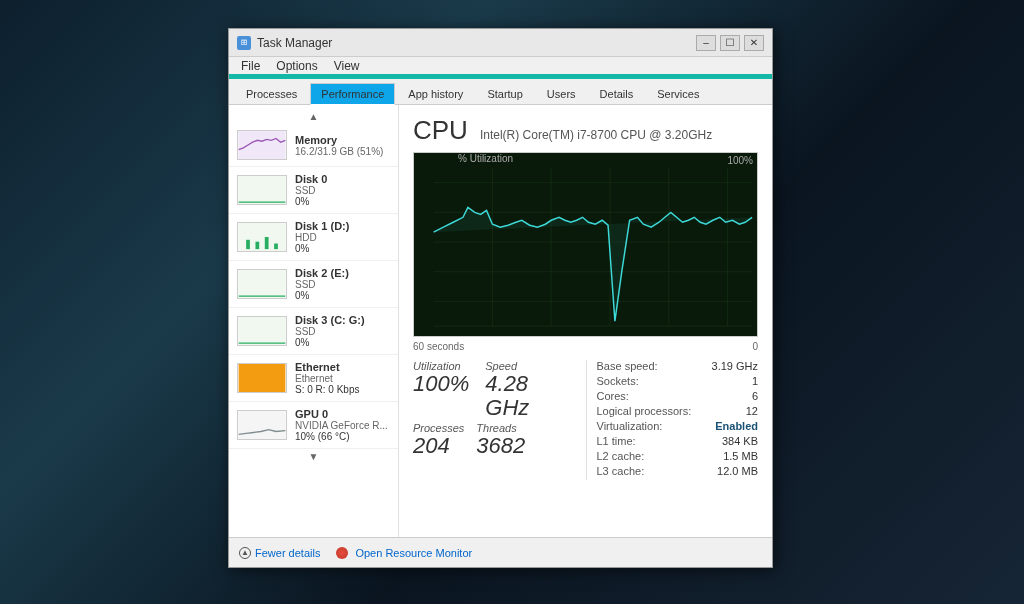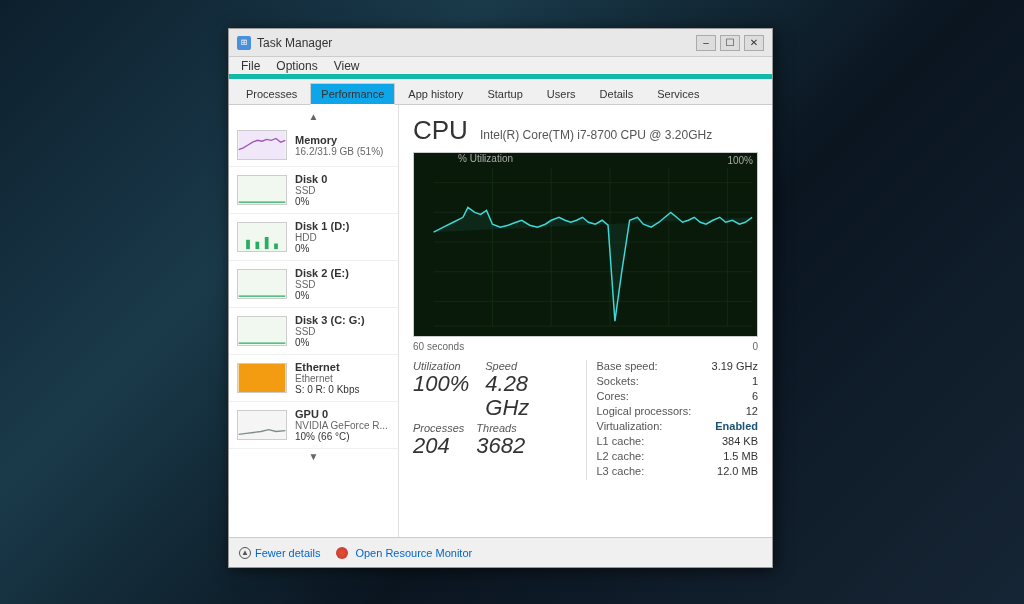--- a/index.html
+++ b/index.html
@@ -541,21 +541,21 @@
           </div>
           <div class="stat-row">
             <span class="stat-label">Logical processors:</span>
             <span class="stat-value">12</span>
           </div>
           <div class="stat-row">
             <span class="stat-label">Virtualization:</span>
             <span class="stat-value bold">Enabled</span>
           </div>
           <div class="stat-row">
-            <span class="stat-label">L1 cache:</span>
+            <span class="stat-label">L1 time:</span>
             <span class="stat-value">384 KB</span>
           </div>
           <div class="stat-row">
             <span class="stat-label">L2 cache:</span>
             <span class="stat-value">1.5 MB</span>
           </div>
           <div class="stat-row">
             <span class="stat-label">L3 cache:</span>
             <span class="stat-value">12.0 MB</span>
           </div>

